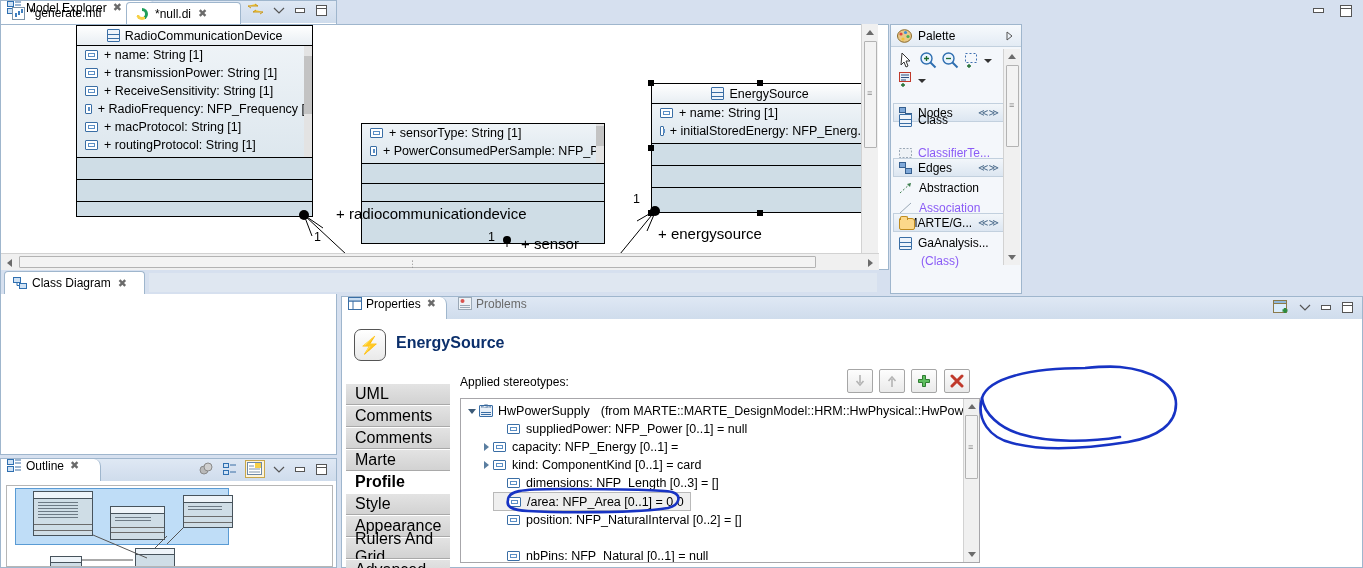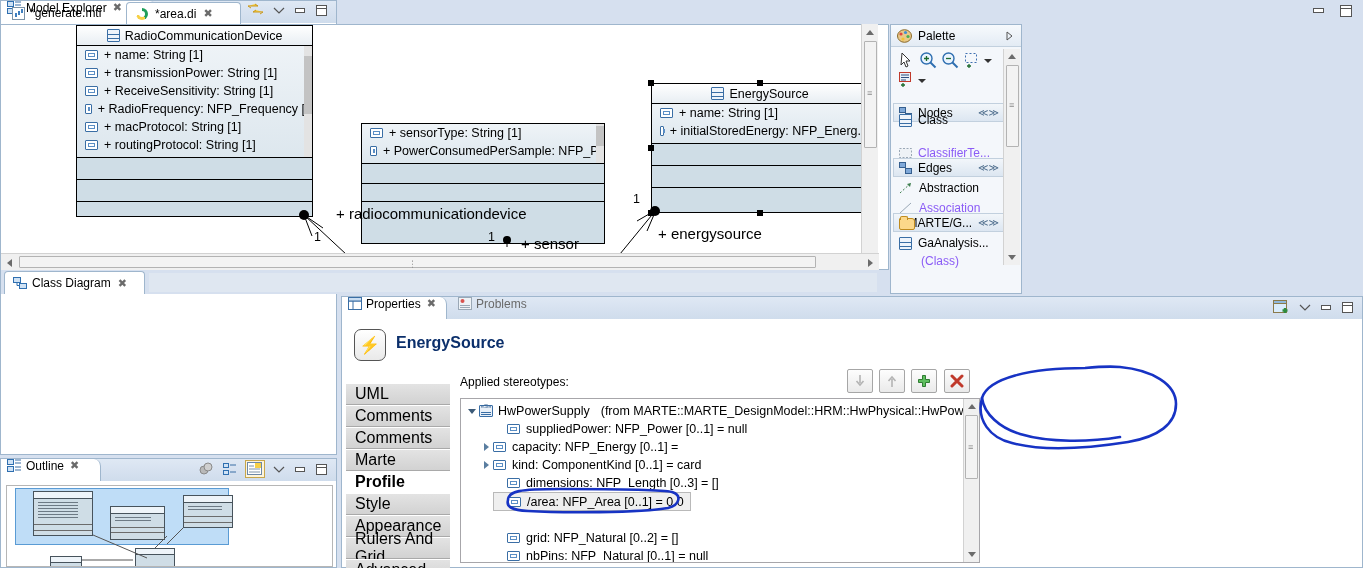--- a/index.html
+++ b/index.html
@@ -388,21 +388,21 @@
   </div>
 
   <div id="editorArea">
     <div id="editorTabBar">
       <div class="etab inactive" style="left:4px; width:120px;">
         <span class="ic mtlIcon"></span>
         <span>*generate.mtl</span>
       </div>
       <div class="etab active" style="left:126px; width:115px;">
         <span class="ic diIcon"></span>
-        <span>*area.di</span>
+        <span>*null.di</span>
         <span class="closex">✖</span>
       </div>
     </div>
 
     <div id="canvasWrap">
 
       <div class="umlbox" style="left:75px; top:0px; width:237px; height:192px;">
         <div class="title">
           <span class="ic classIcon"></span>
           <span>RadioCommunicationDevice</span>
@@ -826,24 +826,24 @@
         <div class="trow" style="top:75px; left:32px;">
           <span class="twist"></span>
           <span class="ic attrIcon" style="margin-right:6px;"></span>
           <span>dimensions: NFP_Length [0..3] = []</span>
         </div>
         <div class="trow trow-sel" style="top:93px; left:32px; height:19px; padding-right:6px;">
           <span class="twist"></span>
           <span class="ic attrIcon" style="margin-right:6px;"></span>
           <span>/area: NFP_Area [0..1] = 0.0</span>
         </div>
-        <div class="trow" style="top:130px; left:32px;">
+        <div class="trow" style="top:112px; left:32px;">
           <span class="twist"></span>
           <span class="ic attrIcon" style="margin-right:6px;"></span>
-          <span>grid: NFP_Natural [0..2] = []</span>
+          <span>position: NFP_NaturalInterval [0..2] = []</span>
         </div>
         <div class="trow" style="top:148px; left:32px;">
           <span class="twist"></span>
           <span class="ic attrIcon" style="margin-right:6px;"></span>
           <span>nbPins: NFP_Natural [0..1] = null</span>
         </div>
 
         <div class="sbv" style="right:0; top:0; height:163px; width:16px; background:#f0f0f0;">
           <div class="sbarrow" style="left:4px; top:5px; border-left:4px solid transparent;border-right:4px solid transparent;border-bottom:5px solid #6b6b6b;"></div>
           <div class="sbthumb" style="left:1px; top:16px; width:13px; height:64px;">

